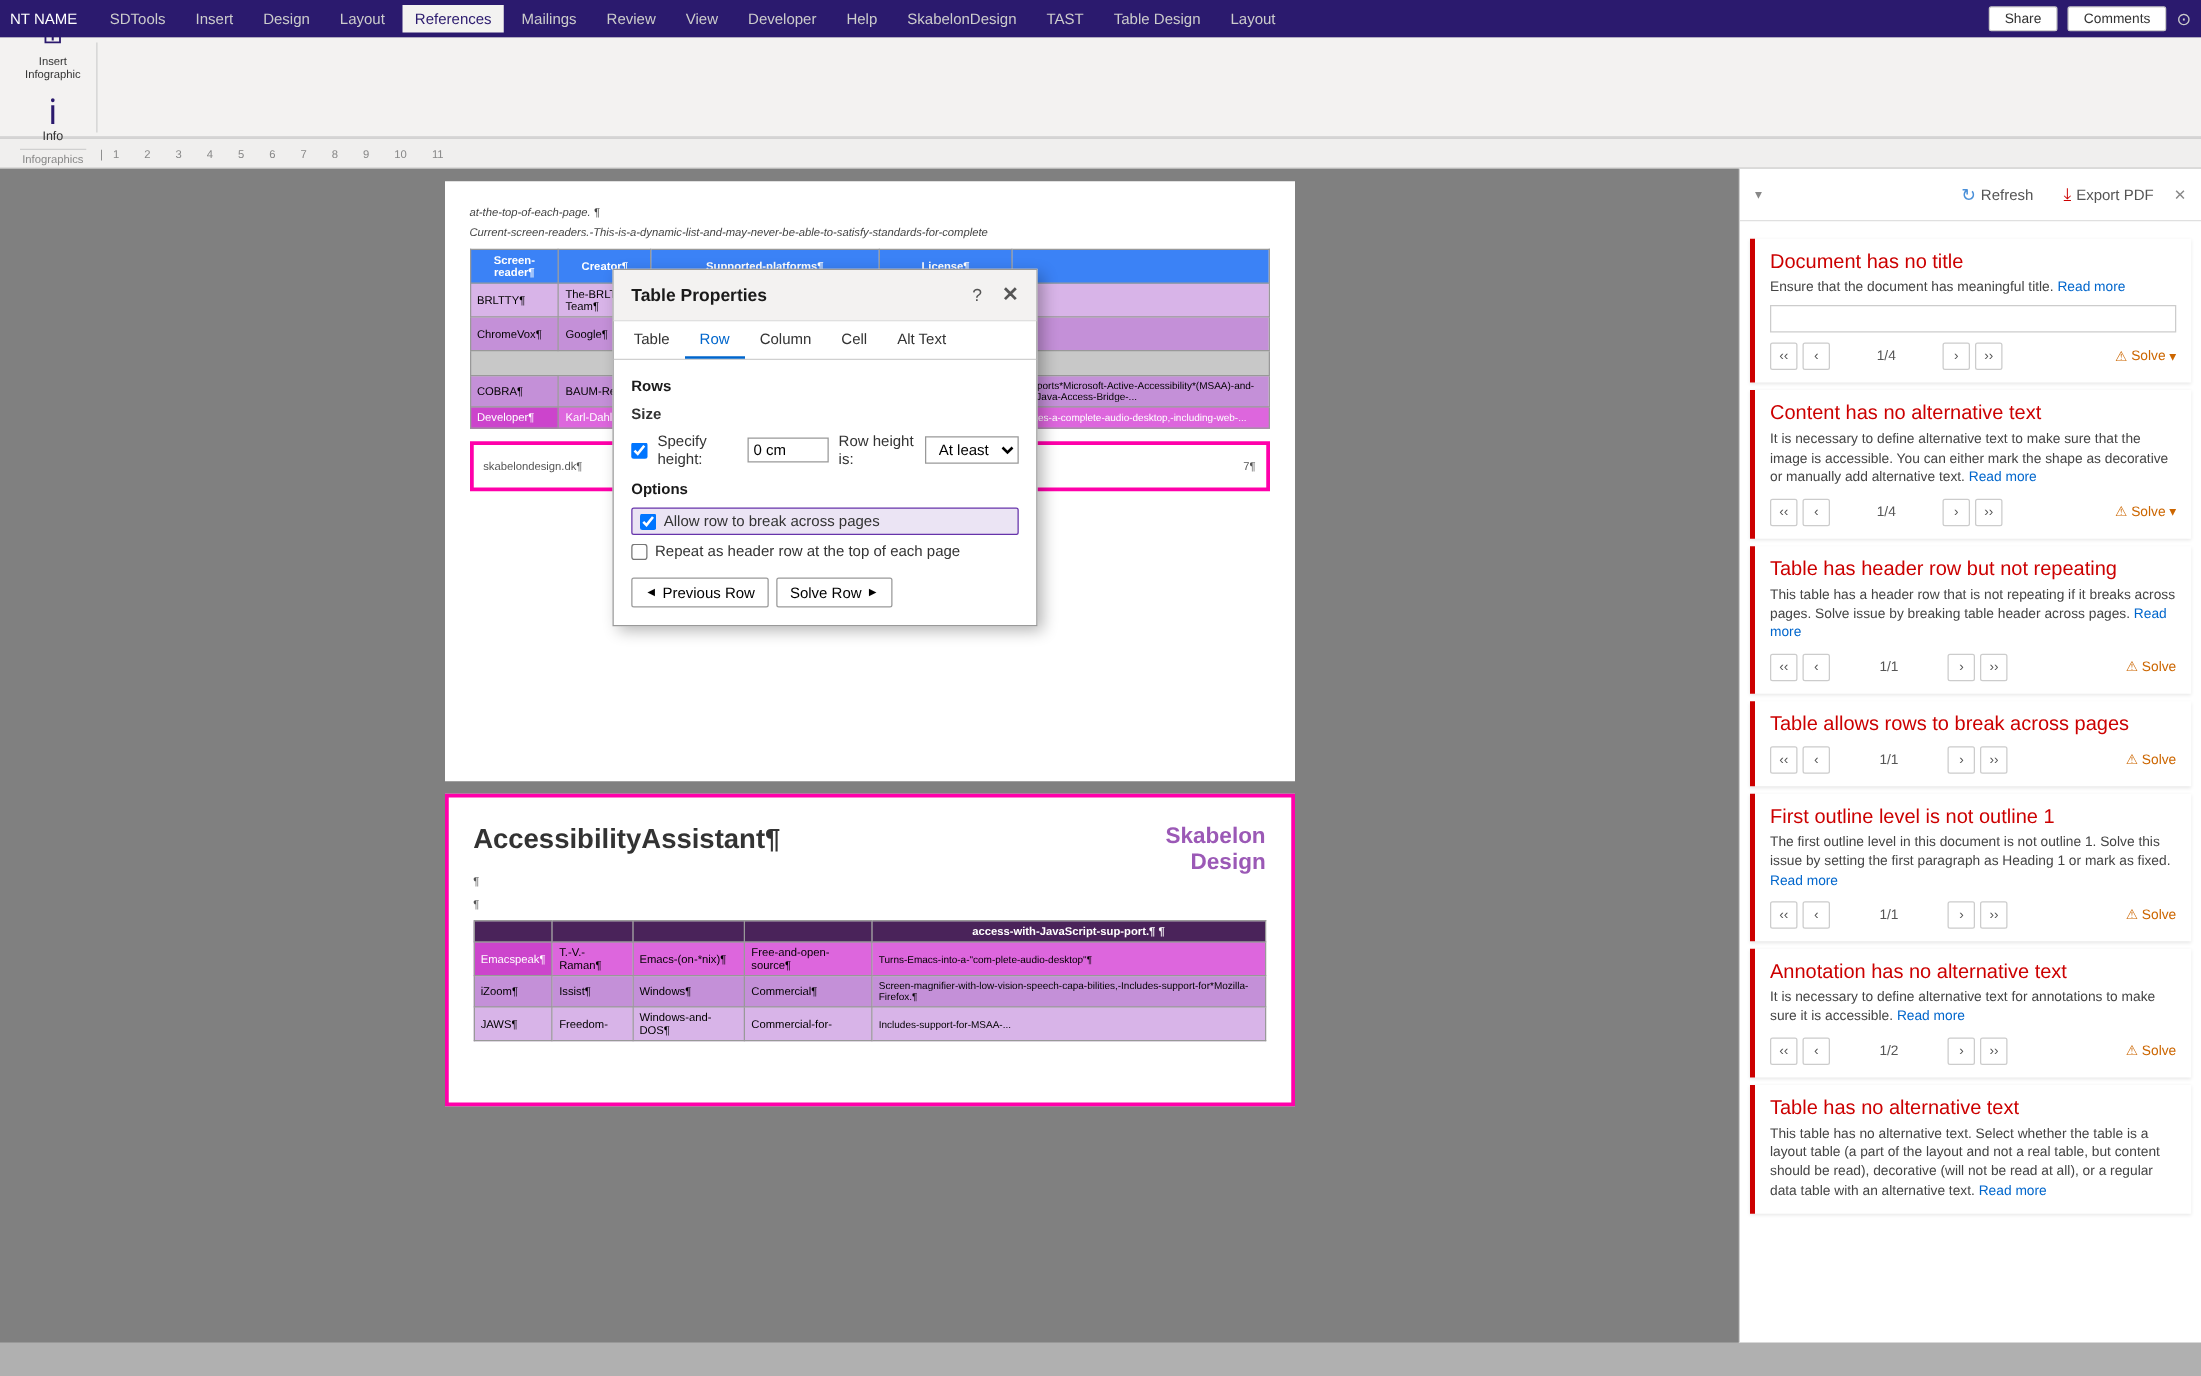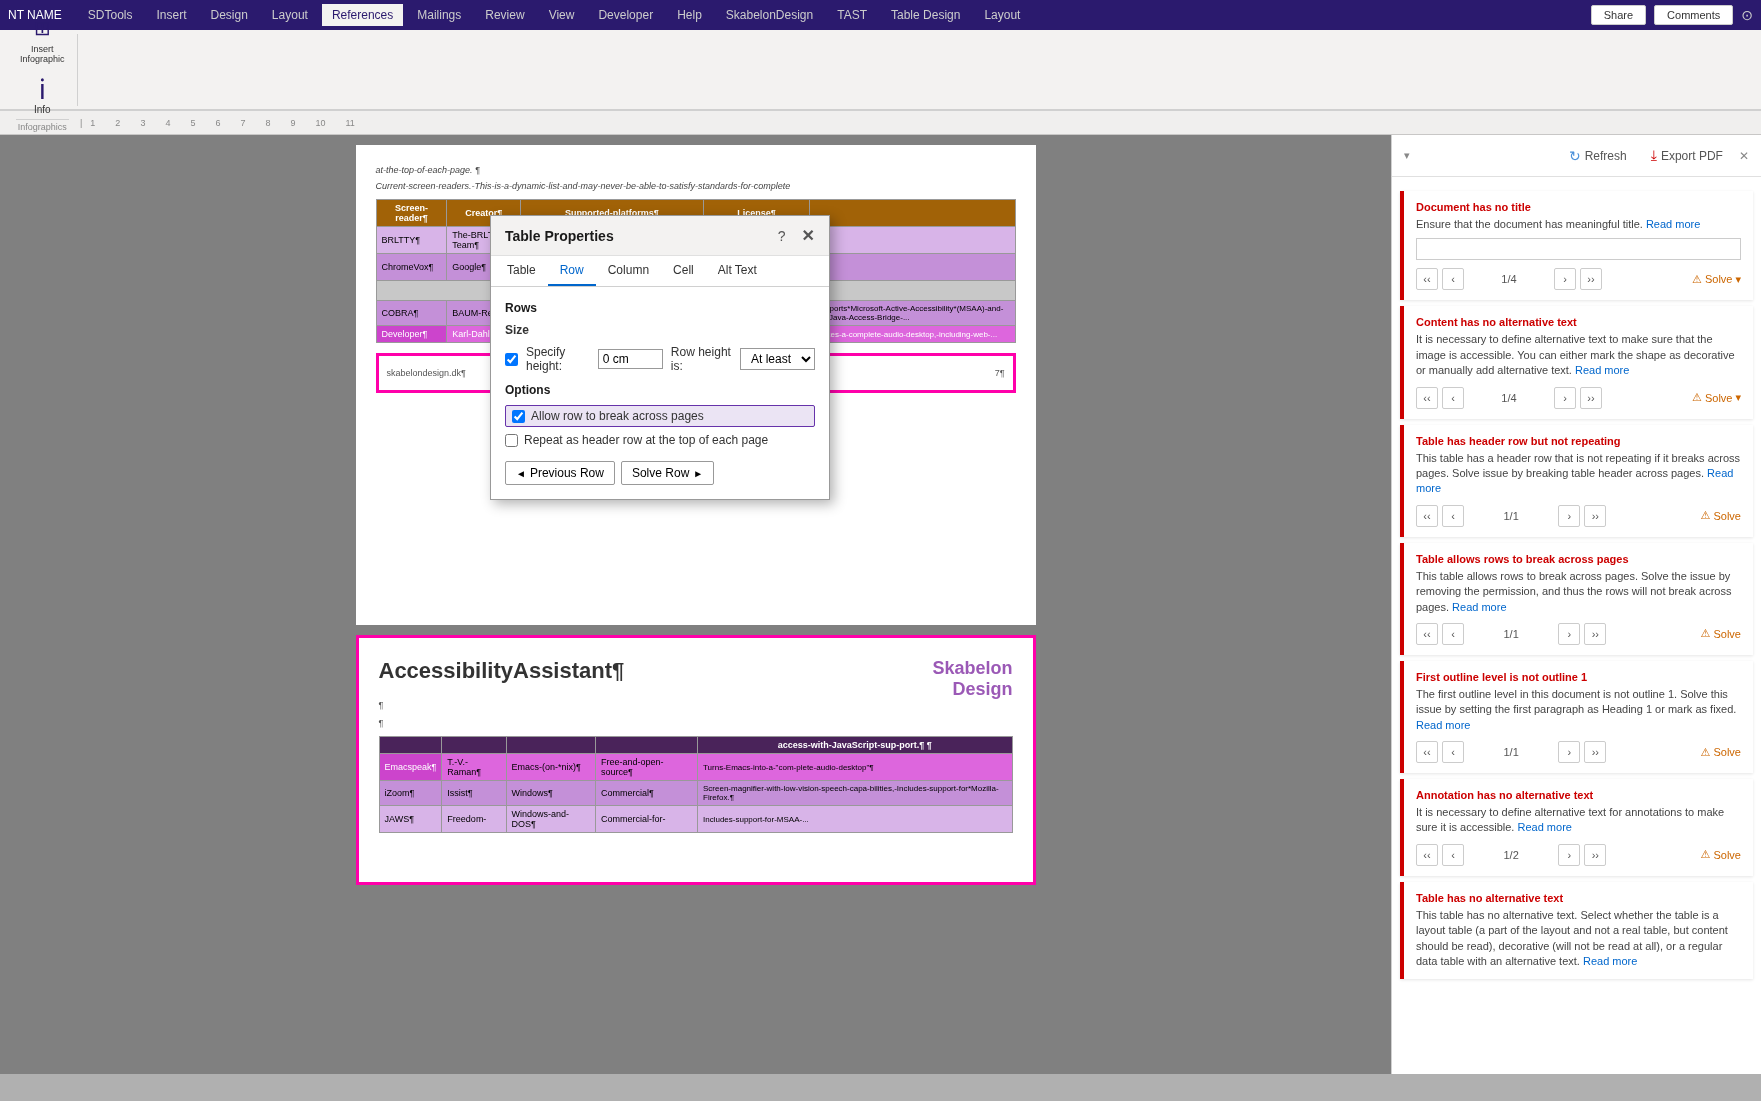--- a/index.html
+++ b/index.html
@@ -23,35 +23,35 @@
     
     .main { display: flex; height: calc(1101px - 30px - 108px - 24px); }
 
     
     .doc-area { flex: 1; background: #808080; overflow: hidden; position: relative; padding: 10px 28px; }
     .page { background: white; width: 680px; margin: 0 auto; padding: 20px; position: relative; min-height: 480px; }
 
     
     .doc-table { border-collapse: collapse; width: 100%; font-size: 9px; margin-top: 8px; }
     .doc-table th, .doc-table td { border: 1px solid #999; padding: 3px 5px; }
-    .doc-table thead th { background: #a16207; color: white; }
+    .doc-table thead th { background: #3b82f6; color: white; }
     .doc-table tbody tr:nth-child(odd) td { background: #d8b4e8; }
     .doc-table tbody tr:nth-child(even) td { background: #c490d8; }
 
     
     .right-panel { width: 370px; background: white; border-left: 1px solid #d0d0d0; display: flex; flex-direction: column; }
     .panel-header { display: flex; align-items: center; justify-content: space-between; padding: 8px 12px; border-bottom: 1px solid #e0e0e0; }
     .panel-actions { display: flex; gap: 8px; align-items: center; }
     .panel-btn { display: flex; align-items: center; gap: 4px; font-size: 12px; color: #555; cursor: pointer; padding: 4px 8px; border-radius: 3px; }
     .panel-btn .icon { color: #4a90d9; font-size: 14px; }
     .panel-btn.export .icon { color: #c00; }
     .panel-items { flex: 1; overflow-y: auto; padding: 8px 0; }
 
     .issue-item { border-left: 4px solid #cc0000; margin: 6px 8px; padding: 10px 12px; background: white; box-shadow: 0 1px 3px rgba(0,0,0,0.1); }
-    .issue-title { font-size: 11px; font-weight: 700; color: #cc0000; margin-bottom: 4px; }
+    .issue-title { font-size: 16px; font-weight: 400; color: #cc0000; margin-bottom: 4px; }
     .issue-desc { font-size: 11px; color: #444; line-height: 1.4; }
     .issue-desc a { color: #0066cc; text-decoration: none; }
     .issue-nav { display: flex; align-items: center; gap: 4px; margin-top: 8px; }
     .nav-btn { width: 22px; height: 22px; border: 1px solid #ccc; background: white; cursor: pointer; display: flex; align-items: center; justify-content: center; font-size: 11px; color: #555; border-radius: 2px; }
     .nav-count { font-size: 11px; color: #555; flex: 1; text-align: center; }
     .solve-btn { display: flex; align-items: center; gap: 3px; font-size: 11px; color: #cc6600; cursor: pointer; }
     .input-field-issue { width: 100%; border: 1px solid #ccc; padding: 4px 6px; font-size: 11px; margin-top: 6px; outline: none; }
     .dialog { position: absolute; top: 80px; left: 490px; width: 340px; background: white; border: 1px solid #999; box-shadow: 4px 4px 12px rgba(0,0,0,0.3); }
     .dialog-title-bar { background: #f3f2f1; padding: 10px 14px; display: flex; align-items: center; justify-content: space-between; border-bottom: 1px solid #e0e0e0; }
     .dialog-title { font-size: 14px; font-weight: 600; color: #1a1a1a; }
@@ -389,24 +389,20 @@
           <span style="flex:1;"></span>
           <div class="solve-btn">
             <span style="color:#cc6600;">⚠</span>
             <span>Solve</span>
           </div>
         </div>
       </div>
 
       <div class="issue-item">
         <div class="issue-title">Table allows rows to break across pages</div>
-        <div class="issue-desc">
-          <span>This table allows rows to break across pages. Solve the issue by removing the permission, and thus the rows will not break across pages.</span>
-          <a href="#">Read more</a>
-        </div>
         <div class="issue-nav">
           <button class="nav-btn">‹‹</button>
           <button class="nav-btn">‹</button>
           <span class="nav-count">1/1</span>
           <button class="nav-btn">›</button>
           <button class="nav-btn">››</button>
           <span style="flex:1;"></span>
           <div class="solve-btn">
             <span style="color:#cc6600;">⚠</span>
             <span>Solve</span>

